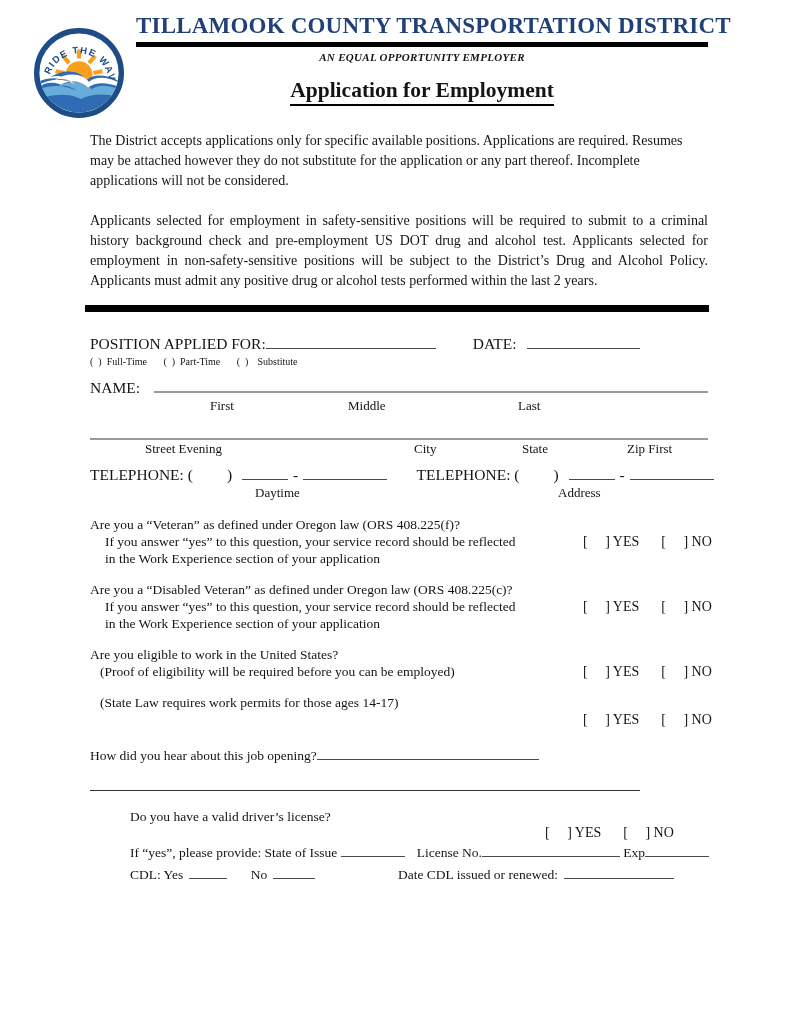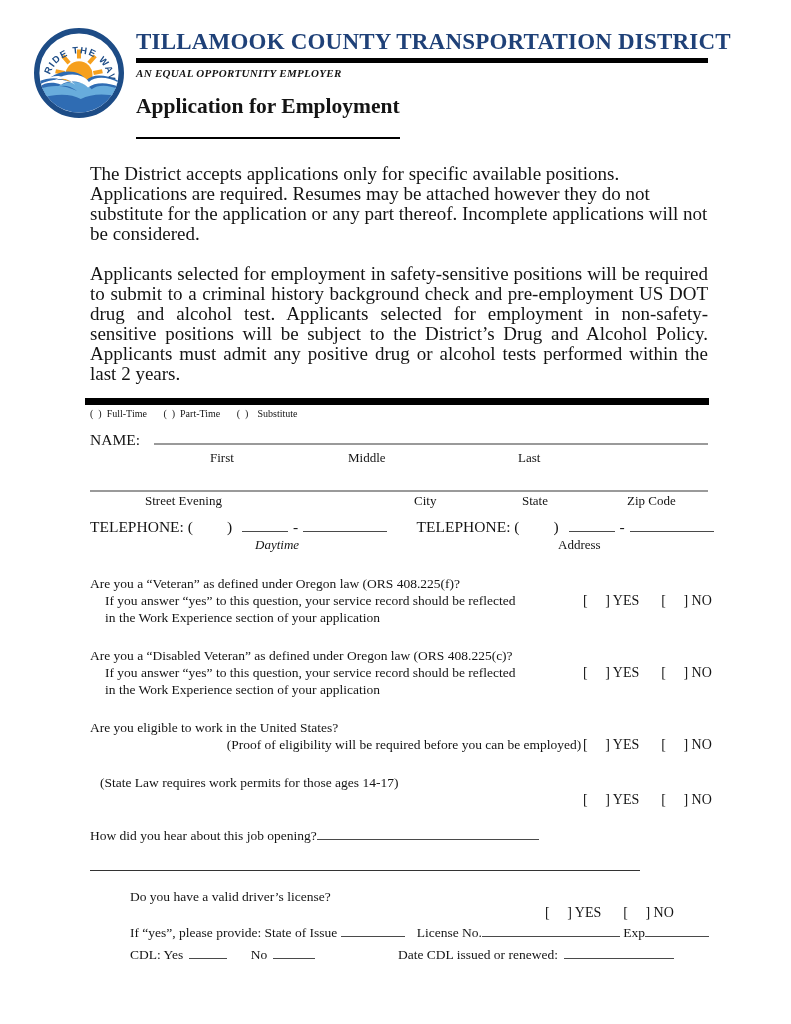--- a/index.html
+++ b/index.html
@@ -8,29 +8,29 @@
     width:791px;height:1024px;
     background:#ffffff;
     font-family:"Liberation Serif","DejaVu Serif",serif;
     color:#141414;
     overflow:hidden;
   }
   .content{position:absolute;left:90px;top:0;width:618px;}
 
   
   .logo{position:absolute;left:34px;top:27px;width:90px;height:92px;}
-  .hdr{margin-top:29px;margin-left:46px;text-align:left;}
+  .hdr{margin-top:13px;margin-left:46px;text-align:center;}
   .org{font-size:23px;font-weight:700;color:#1f4178;white-space:nowrap;letter-spacing:.2px;}
   .hdr-bar{height:5px;background:#000;margin-top:3px;}
   .eeo{font-size:11px;font-weight:700;font-style:italic;margin-top:4px;letter-spacing:.3px;}
   .app-title{display:inline-block;font-size:21.5px;font-weight:700;margin-top:15px;
-             border-bottom:2.5px solid #000;padding-bottom:18px;}
-
-  
-  .para{font-size:19px;line-height:20px;}
+             border-bottom:2.5px solid #000;padding-bottom:1px;}
+
+  
+  .para{font-size:14px;line-height:20px;}
   .p1{margin-top:25px;}
   .p2{margin-top:20px;text-align:justify;}
   .thickbar{height:7px;background:#000;margin-top:14px;margin-left:-5px;width:624px;}
 
   
   .lbl{font-size:15.5px;}
   .bl{display:inline-block;border-bottom:1.5px solid #4a4a4a;height:14px;vertical-align:baseline;}
   .row{display:flex;align-items:baseline;}
   .pre{white-space:pre;}
 
@@ -46,21 +46,21 @@
 
   .addr-line{margin-top:23px;border-top:2px solid #9a9a9a;height:0;}
 
   .tel-row{margin-top:7px;font-size:15.5px;white-space:nowrap;}
   .tel-gap{display:inline-block;width:34px;}
   .dash{margin:0 5px;}
 
   .len-row{margin-top:28px;}
 
   
-  .qrow{position:relative;margin-top:21px;font-size:13.5px;line-height:17px;}
+  .qrow{position:relative;margin-top:14px;font-size:13.5px;line-height:17px;}
   .qnote{margin-left:15px;}
   .yesno{position:absolute;left:465px;top:0;font-size:14px;white-space:pre;}
   .yesno .no{margin-left:22px;}
 
   .hear-row{margin-top:34px;font-size:13.5px;}
 
   .divider{margin-top:26px;width:550px;border-top:1.5px solid #333;height:0;}
 
   
   .lic{margin-left:40px;font-size:13.5px;}
@@ -112,20 +112,27 @@
       <div class="hdr-bar"></div>
       <div class="eeo">AN EQUAL OPPORTUNITY EMPLOYER</div>
       <div><span class="app-title">Application for Employment</span></div>
     </div>
 
     <div class="para p1">The District accepts applications only for specific available positions. Applications are required. Resumes may be attached however they do not substitute for the application or any part thereof. Incomplete applications will not be considered.</div>
     <div class="para p2">Applicants selected for employment in safety-sensitive positions will be required to submit to a criminal history background check and pre-employment US DOT drug and alcohol test. Applicants selected for employment in non-safety-sensitive positions will be subject to the District’s Drug and Alcohol Policy.  Applicants must admit any positive drug or alcohol tests performed within the last 2 years.</div>
 
     <div class="thickbar"></div>
 
+    <div class="row pos-row">
+      <span class="lbl">POSITION APPLIED FOR:</span>
+      <span class="bl" style="width:170px;"></span>
+      <span style="width:37px;"></span>
+      <span class="lbl">DATE:</span>
+      <span class="bl" style="width:113px;margin-left:10px;"></span>
+    </div>
 
     <div class="type-row">
       <span class="opt"><span class="paren pre">(  )</span><span>Full-Time</span></span>
       <span class="opt"><span class="paren pre">(  )</span><span>Part-Time</span></span>
       <span class="opt"><span class="paren pre">(  )</span><span style="margin-left:4px;">Substitute</span></span>
     </div>
 
     <div class="row name-row">
       <span class="lbl">NAME:</span>
       <span class="name-line"></span>
@@ -134,32 +141,32 @@
       <span style="left:120px;text-align:center;">First</span>
       <span style="left:258px;">Middle</span>
       <span style="left:428px;">Last</span>
     </div>
 
     <div class="addr-line"></div>
     <div class="subrow">
       <span style="left:55px;">Street Evening</span>
       <span style="left:324px;">City</span>
       <span style="left:432px;">State</span>
-      <span style="left:537px;">Zip Code</span>
+      <span style="left:537px;">Zip First</span>
     </div>
 
     <div class="tel-row">
       <span>TELEPHONE: (</span><span class="tel-gap"></span><span>)</span>
       <span class="bl" style="width:46px;margin-left:6px;"></span><span class="dash">-</span><span class="bl" style="width:84px;"></span>
       <span style="display:inline-block;width:22px;"></span>
       <span>TELEPHONE: (</span><span class="tel-gap"></span><span>)</span>
       <span class="bl" style="width:46px;margin-left:6px;"></span><span class="dash">-</span><span class="bl" style="width:84px;"></span>
     </div>
     <div class="subrow">
-      <span style="left:165px;font-style:italic;">Daytime</span>
+      <span style="left:165px;">Daytime</span>
       <span style="left:468px;">Address</span>
     </div>
 
 
     <div class="qrow">
       <div>Are you a “Veteran” as defined under Oregon law (ORS 408.225(f)?</div>
       <div class="qnote">If you answer “yes” to this question, your service record should be reflected</div>
       <div class="qnote">in the Work Experience section of your application</div>
       <div class="yesno">
         <span>[     ] YES</span><span class="no">[     ] NO</span>
@@ -170,21 +177,21 @@
       <div>Are you a “Disabled Veteran” as defined under Oregon law (ORS 408.225(c)?</div>
       <div class="qnote">If you answer “yes” to this question, your service record should be reflected</div>
       <div class="qnote">in the Work Experience section of your application</div>
       <div class="yesno">
         <span>[     ] YES</span><span class="no">[     ] NO</span>
       </div>
     </div>
 
     <div class="qrow">
       <div>Are you eligible to work in the United States?</div>
-      <div class="qnote" style="margin-left:10px;text-align:center;">(Proof of eligibility will be required before you can be employed)</div>
+      <div class="qnote" style="margin-left:10px;">(Proof of eligibility will be required before you can be employed)</div>
       <div class="yesno">
         <span>[     ] YES</span><span class="no">[     ] NO</span>
       </div>
     </div>
 
     <div class="qrow">
       <div class="qnote" style="margin-left:10px;">(State Law requires work permits for those ages 14-17)</div>
       <div class="yesno">
         <span>[     ] YES</span><span class="no">[     ] NO</span>
       </div>

